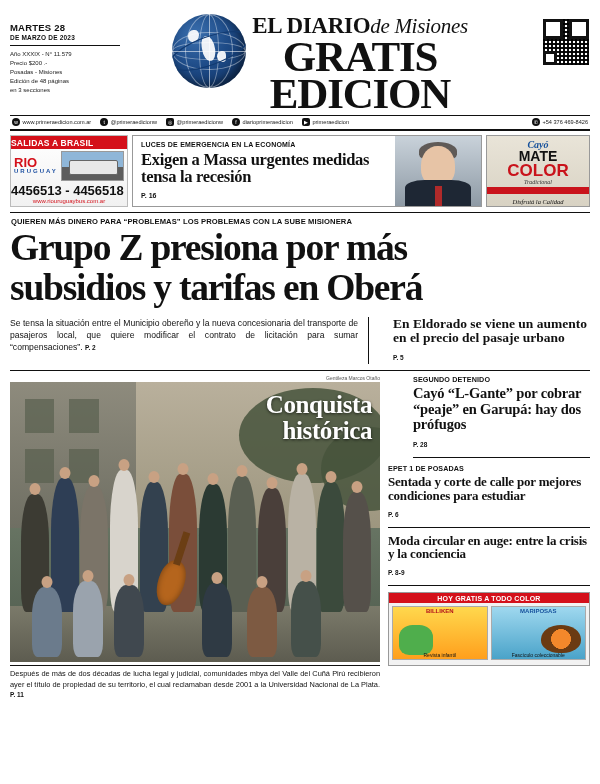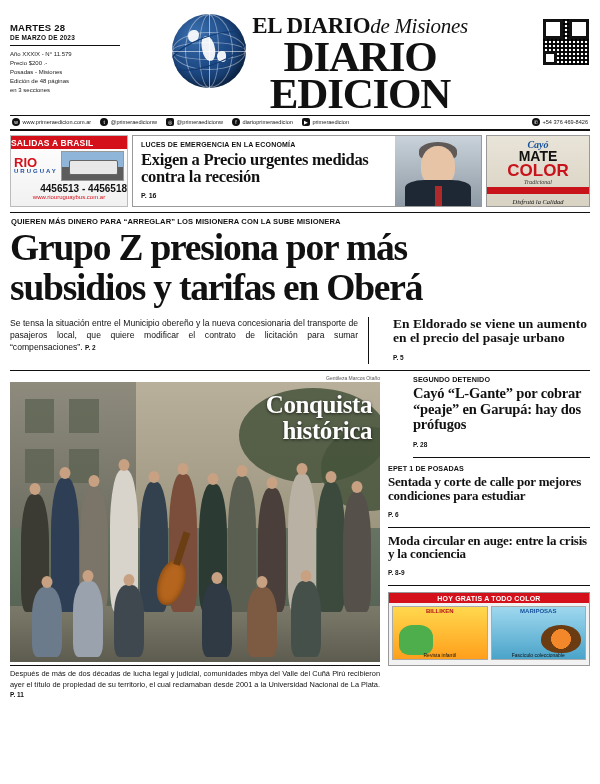--- a/index.html
+++ b/index.html
@@ -187,21 +187,21 @@
     flex: 1; height: 30px;
     background: linear-gradient(#8fb6d8 0 55%, #5d5d5d 55% 100%);
     position: relative; border: 1px solid #999;
   }
   .bus-img:after {
     content: ""; position: absolute; left: 12%; top: 28%; width: 76%; height: 46%;
     background: #e8e8e8; border: 1px solid #666; border-radius: 2px;
   }
   .ad-left .phones {
     font-family: "Liberation Sans", sans-serif;
-    font-weight: bold; font-size: 10px; color: #111; text-align: right;
+    font-weight: bold; font-size: 13px; color: #111; text-align: left;
   }
   .ad-left .web {
     font-family: "Liberation Sans", sans-serif;
     font-size: 6px; color: #d4101a; text-align: center;
   }
 
   .ad-center {
     flex: 1;
     border: 1px solid #999;
     background: #fff;
@@ -480,21 +480,21 @@
           <div class="mer p2"></div>
         <div class="land l1"></div>
           <div class="land l2"></div>
           <div class="land l3"></div>
         <div class="ring"></div>
       </div>
       <div class="title-block">
         <div class="t-line1">
           <span>EL DIARIO</span><span class="thin">de Misiones</span>
         </div>
-        <div class="t-big">DIARIO</div>
+        <div class="t-big">GRATIS</div>
         <div class="t-big t-big2">EDICION</div>
       </div>
     </div>
 
     <div class="mh-right">
       <div class="qr">
           <span></span>
         </div>
     </div>
   </div>
@@ -537,42 +537,42 @@
         </div>
         <div class="bus-img"></div>
       </div>
       <div class="phones">4456513 - 4456518</div>
       <div class="web">www.riouruguaybus.com.ar</div>
     </div>
 
     <div class="ad-center">
       <div class="txt">
         <div class="kicker">LUCES DE EMERGENCIA EN LA ECONOMÍA</div>
-        <h3>Exigen a Precio urgentes medidas contra la recesión</h3>
+        <h3>Exigen a Massa urgentes medidas tensa la recesión</h3>
         <span class="pg">P. 16</span>
       </div>
       <div class="photo">
         <div class="hair"></div>
           <div class="head"></div>
           <div class="body"></div>
           <div class="tie"></div>
       </div>
     </div>
 
     <div class="ad-right">
       <div class="torna">Cayó</div>
       <div class="mate">MATE</div>
       <div class="rojo">COLOR</div>
       <div class="trad">Tradicional</div>
       <div class="bar"></div>
       <div class="slogan">Disfrutá la Calidad</div>
     </div>
   </div>
 
-  <div class="lead-kicker">QUIEREN MÁS DINERO PARA “ARREGLAR” LOS MISIONERA CON LA SUBE MISIONERA</div>
+  <div class="lead-kicker">QUIEREN MÁS DINERO PARA “PROBLEMAS” LOS PROBLEMAS CON LA SUBE MISIONERA</div>
   <div class="lead-head">Grupo Z presiona por más</div>
   <div class="lead-head">subsidios y tarifas en Oberá</div>
 
   <div class="lead-under">
     <div class="lead-deck">
       <span>Se tensa la situación entre el Municipio obereño y la nueva concesionaria del transporte de pasajeros local, que quiere modificar el contrato de licitación para sumar “compensaciones”.</span>
       <span class="pgref">P. 2</span>
     </div>
     <div class="lead-side">
       <h4>En Eldorado se viene un aumento en el precio del pasaje urbano</h4>

